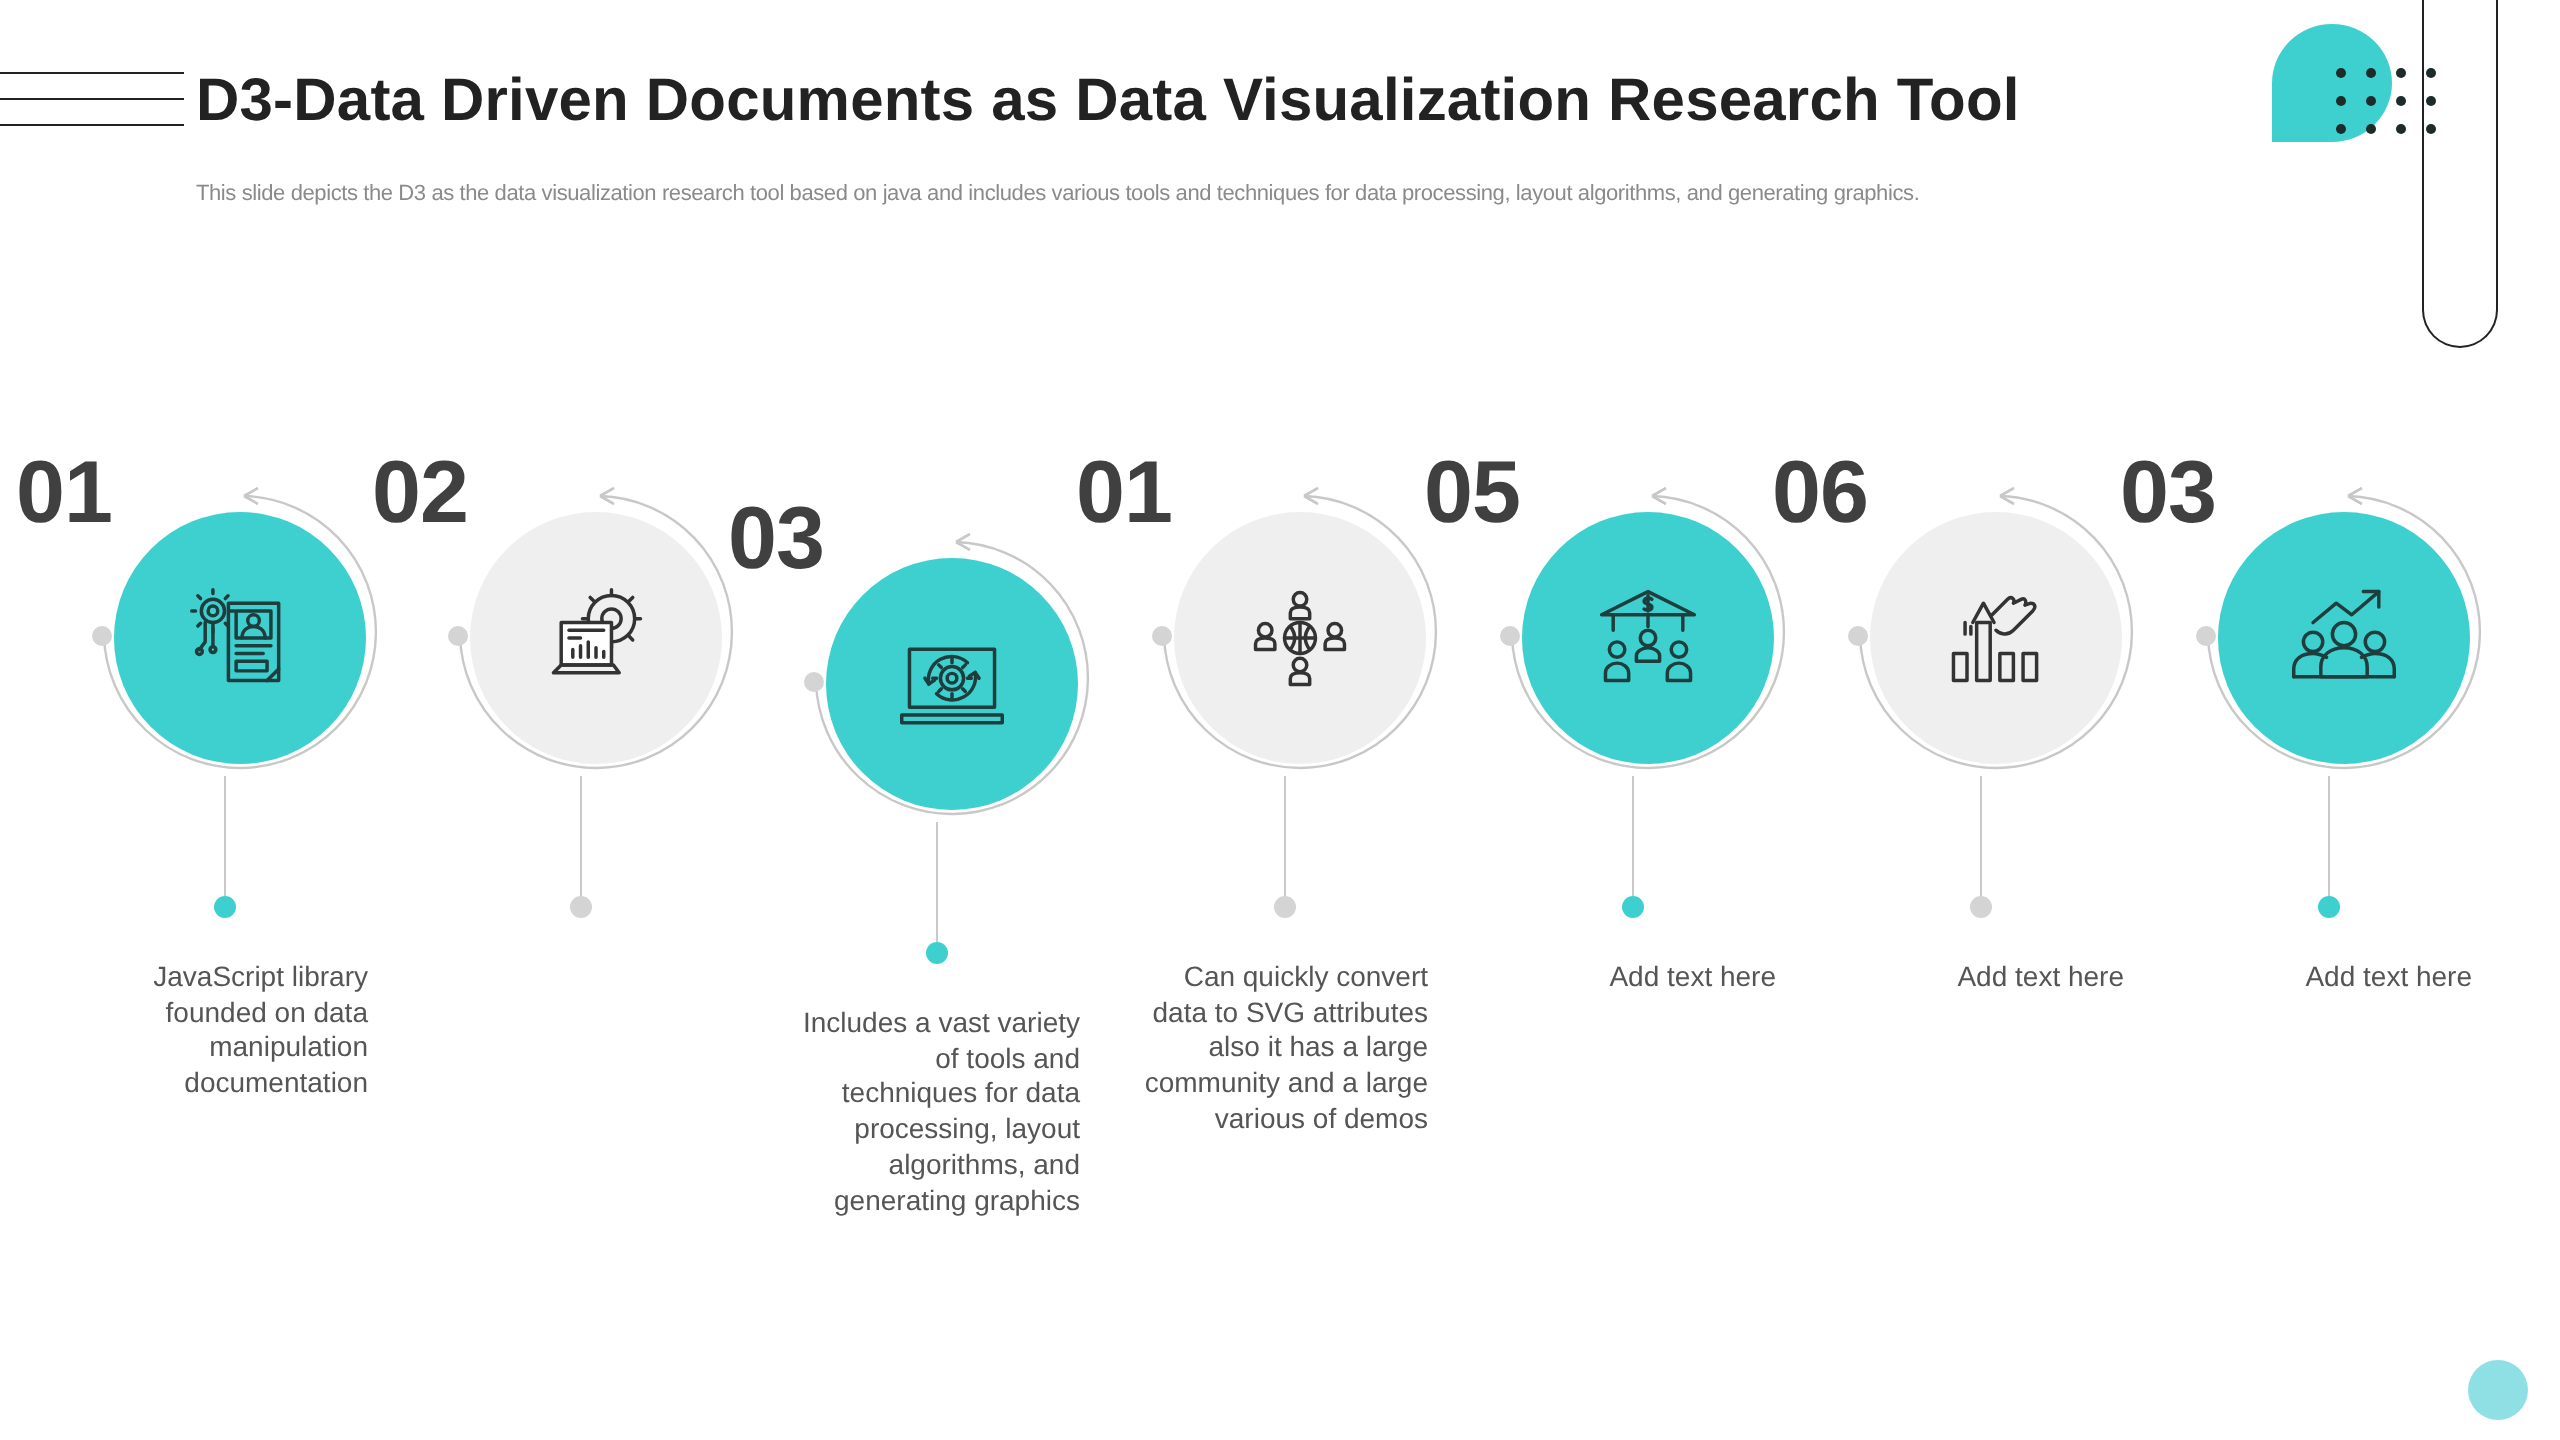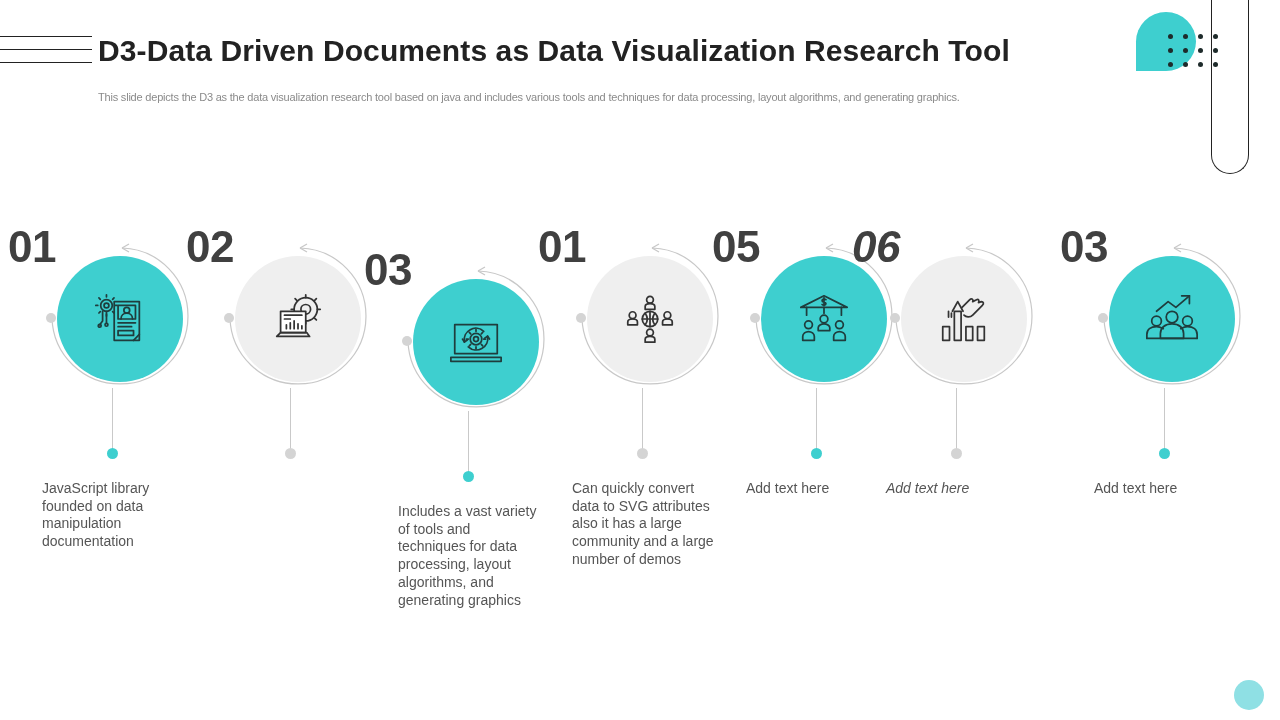--- a/index.html
+++ b/index.html
@@ -24,21 +24,21 @@
   .step { position: absolute; top: 222px; width: 180px; height: 380px; }
   .step .num { position: absolute; left: 8px; top: 0; font-size: 44px; font-weight: bold; color: #404040; letter-spacing: -0.5px; }
   .step svg.ring { position: absolute; left: 0; top: 18px; width: 180px; height: 180px; overflow: visible; }
   .step .circle { position: absolute; left: 57px; top: 34px; width: 126px; height: 126px; border-radius: 50%; display: flex; align-items: center; justify-content: center; }
   .step .circle.teal { background: #3ecfcf; }
   .step .circle.grey { background: #efefef; }
   .step .stem { position: absolute; left: 112px; width: 1px; background: #c9c9c9; top: 166px; height: 62px; }
   .step .pin { position: absolute; left: 107px; top: 226px; width: 11px; height: 11px; border-radius: 50%; }
   .step .pin.teal { background: #3ecfcf; }
   .step .pin.grey { background: #d4d4d4; }
-  .step .desc { position: absolute; left: 42px; top: 258px; width: 142px; font-size: 14px; line-height: 17.7px; color: #555; text-align: left; }
+  .step .desc { position: absolute; left: 42px; top: 258px; width: 142px; font-size: 14px; line-height: 17.7px; color: #555; text-align: right; }
   .icon svg { width: 58px; height: 58px; display: block; }
 </style>
 </head>
 <body>
 
 <div class="deco-lines">
   <span style="top:0"></span>
     <span style="top:13px"></span>
     <span style="top:26px"></span>
 </div>
@@ -161,21 +161,21 @@
             <path d="M25 54v-3c0-2 2-3 5-3s5 1 5 3v3z"></path>
             <circle cx="12" cy="26" r="3.5"></circle>
             <path d="M7 36v-3c0-2 2-3 5-3s5 1 5 3v3z"></path>
             <circle cx="48" cy="26" r="3.5"></circle>
             <path d="M43 36v-3c0-2 2-3 5-3s5 1 5 3v3z"></path>
           </svg>
         </span>
     </div>
     <div class="stem"></div>
     <div class="pin grey"></div>
-    <div class="desc">Can quickly convert data to SVG attributes also it has a large community and a large number of demos</div>
+    <div class="desc">Can quickly convert data to SVG attributes also it has a large community and a large various of demos</div>
   </div>
     <div class="step" style="left: 704px;">
     <div class="num">05</div>
     <svg class="ring" viewBox="0 0 180 180">
       <path d="M 122 8 A 68 68 0 1 1 52 78" fill="none" stroke="#c8c8c8" stroke-width="1.2"></path>
       <path d="M 122 8 l 7 -4 M 122 8 l 7 4" stroke="#c8c8c8" stroke-width="1.3" fill="none"></path>
       <circle cx="51" cy="78" r="5" fill="#d4d4d4"></circle>
     </svg>
     <div class="circle teal">
       <span class="icon">
@@ -189,21 +189,21 @@
             <path d="M8 52v-4c0-3 3-5 6-5s6 2 6 5v4z"></path>
             <circle cx="46" cy="36" r="4"></circle>
             <path d="M40 52v-4c0-3 3-5 6-5s6 2 6 5v4z"></path>
           </svg>
         </span>
     </div>
     <div class="stem"></div>
     <div class="pin teal"></div>
     <div class="desc">Add text here</div>
   </div>
-    <div class="step" style="left: 844px; font-style: italic;">
+    <div class="step" style="left: 878px;">
     <div class="num">06</div>
     <svg class="ring" viewBox="0 0 180 180">
       <path d="M 122 8 A 68 68 0 1 1 52 78" fill="none" stroke="#c8c8c8" stroke-width="1.2"></path>
       <path d="M 122 8 l 7 -4 M 122 8 l 7 4" stroke="#c8c8c8" stroke-width="1.3" fill="none"></path>
       <circle cx="51" cy="78" r="5" fill="#d4d4d4"></circle>
     </svg>
     <div class="circle grey">
       <span class="icon">
           <svg viewBox="0 0 60 60" fill="none" stroke="#333" stroke-width="1.8" stroke-linejoin="round" stroke-linecap="round">
             <rect x="8" y="38" width="7" height="14"></rect>

